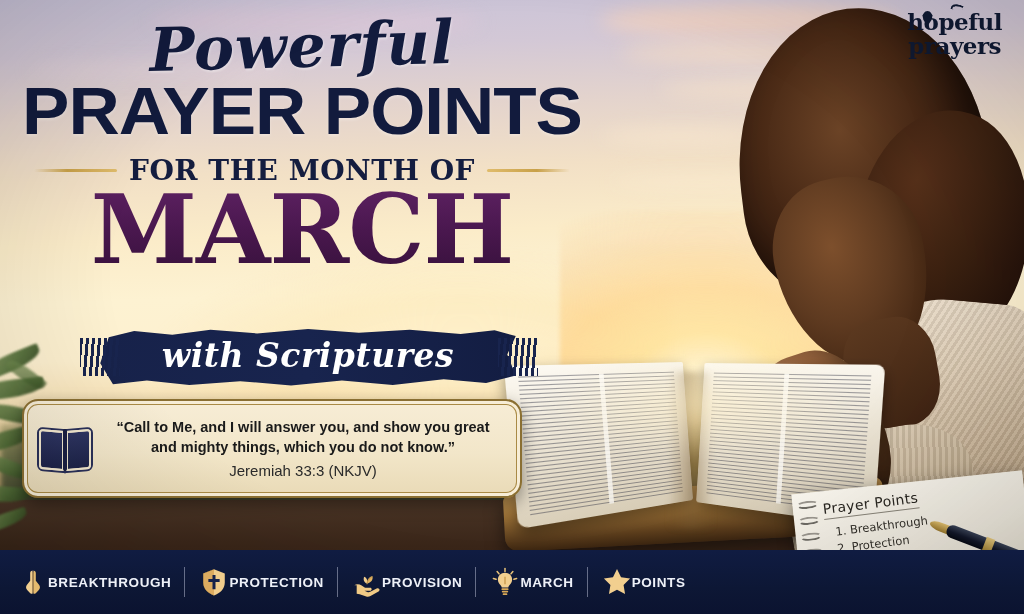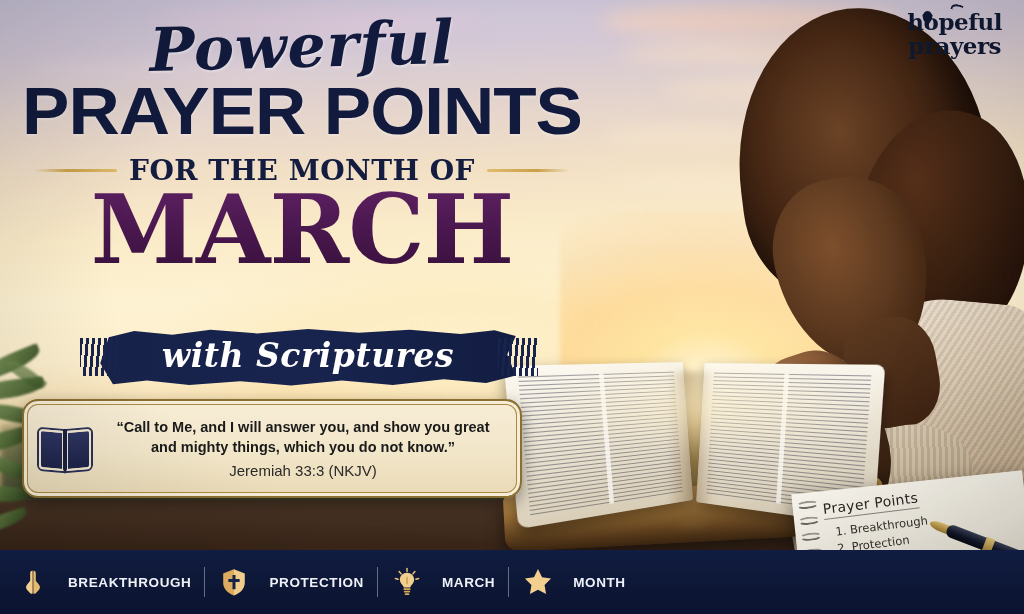--- a/index.html
+++ b/index.html
@@ -387,21 +387,21 @@
   }
 
   
   .bottom-bar {
     position:absolute; left:0; bottom:0; width:1024px; height:64px;
     background:linear-gradient(180deg,#101c42 0%,#0d1735 60%,#0b1330 100%);
     display:flex; align-items:center;
     padding-left:4px;
     z-index:6;
   }
-  .bi { display:flex; align-items:center; gap:20px; padding:0 14px; position:relative; }
+  .bi { display:flex; align-items:center; gap:0; padding:0 14px; position:relative; }
   .bi .sep {
     position:absolute; right:0; top:50%; transform:translateY(-50%);
     width:1px; height:30px; background:rgba(210,215,235,.45);
   }
   .bi-label {
     font-family:"Liberation Sans", sans-serif;
     font-size:13.5px; font-weight:700; color:#eef1f8; letter-spacing:.6px;
     white-space:nowrap;
   }
   .ico { width:30px; height:30px; position:relative; flex:0 0 30px; }
@@ -559,20 +559,32 @@
           <path d="M16 2.5 4.5 7v9.5c0 6.4 4.8 11.4 11.5 13.9 6.7-2.5 11.5-7.5 11.5-13.9V7L16 2.5z" fill="#f1cd8c"></path>
           <path d="M16 2.5 4.5 7v9.5c0 6.4 4.8 11.4 11.5 13.9V2.5z" fill="#d8a css"></path>
           <path d="M16 2.5 4.5 7v9.5c0 6.4 4.8 11.4 11.5 13.9V2.5z" fill="#dcab60"></path>
           <path d="M14.4 8.5h3.2v4.4H22v3.2h-4.4v7.6h-3.2v-7.6H10v-3.2h4.4V8.5z" fill="#16224a"></path>
         </svg>
       </span>
       <span class="bi-label">PROTECTION</span>
       <span class="sep"></span>
     </div>
 
+    <div class="bi">
+      <span class="ico">
+        <svg viewBox="0 0 32 32" aria-hidden="true">
+          <path d="M2.5 19.5c2.5-1.6 5.4-1.3 7.8.3l3.6 2.4h5.4c1 0 1.7.7 1.7 1.6s-.8 1.6-1.7 1.6h-6l3 1.2c1 .4 2.2.3 3.2-.2l6.8-3.6c1-.5 2.2-.2 2.8.7.5.9.2 2-.8 2.6l-8.6 4.8c-1.4.8-3 1-4.5.5l-7-2.4-3.2-.4V19.5z" fill="#f0ca85"></path>
+          <path d="M16.5 17.5c-.6-3.5 1.6-6.9 5.3-7.9 1 3.6-1.2 7-5.3 7.9z" fill="#e2b463"></path>
+          <path d="M15.6 17.7c-2.8-1.4-3.9-4.6-2.6-7.3 2.9 1.1 4 4.4 2.6 7.3z" fill="#f1cd8c"></path>
+          <path d="M16 18.5c.2-3.3 1.9-6.1 4.9-7.8" stroke="#c89a4c" stroke-width="1.1" fill="none"></path>
+        </svg>
+      </span>
+      <span class="bi-label">PROVISION</span>
+      <span class="sep"></span>
+    </div>
 
     <div class="bi">
       <span class="ico">
         <svg viewBox="0 0 32 32" aria-hidden="true">
           <g stroke="#e9c279" stroke-width="1.6" stroke-linecap="round">
             <path d="M16 1.5v3.2"></path>
               <path d="M7.6 4.9l2 2.4"></path>
               <path d="M24.4 4.9l-2 2.4"></path>
             <path d="M3.6 12.2l2.9.9"></path>
               <path d="M28.4 12.2l-2.9.9"></path>
@@ -587,19 +599,19 @@
       <span class="bi-label">MARCH</span>
       <span class="sep"></span>
     </div>
 
     <div class="bi">
       <span class="ico">
         <svg viewBox="0 0 32 32" aria-hidden="true">
           <path d="M16 2.2l4.3 8.7 9.6 1.4-6.9 6.8 1.6 9.6-8.6-4.5-8.6 4.5 1.6-9.6-7-6.8 9.7-1.4L16 2.2z" fill="#f2cf8f"></path>
         </svg>
       </span>
-      <span class="bi-label">MONTH</span>
+      <span class="bi-label">POINTS</span>
     </div>
 
   </div>
 
   <div class="vig"></div>
 </div>
 
 </body></html>

